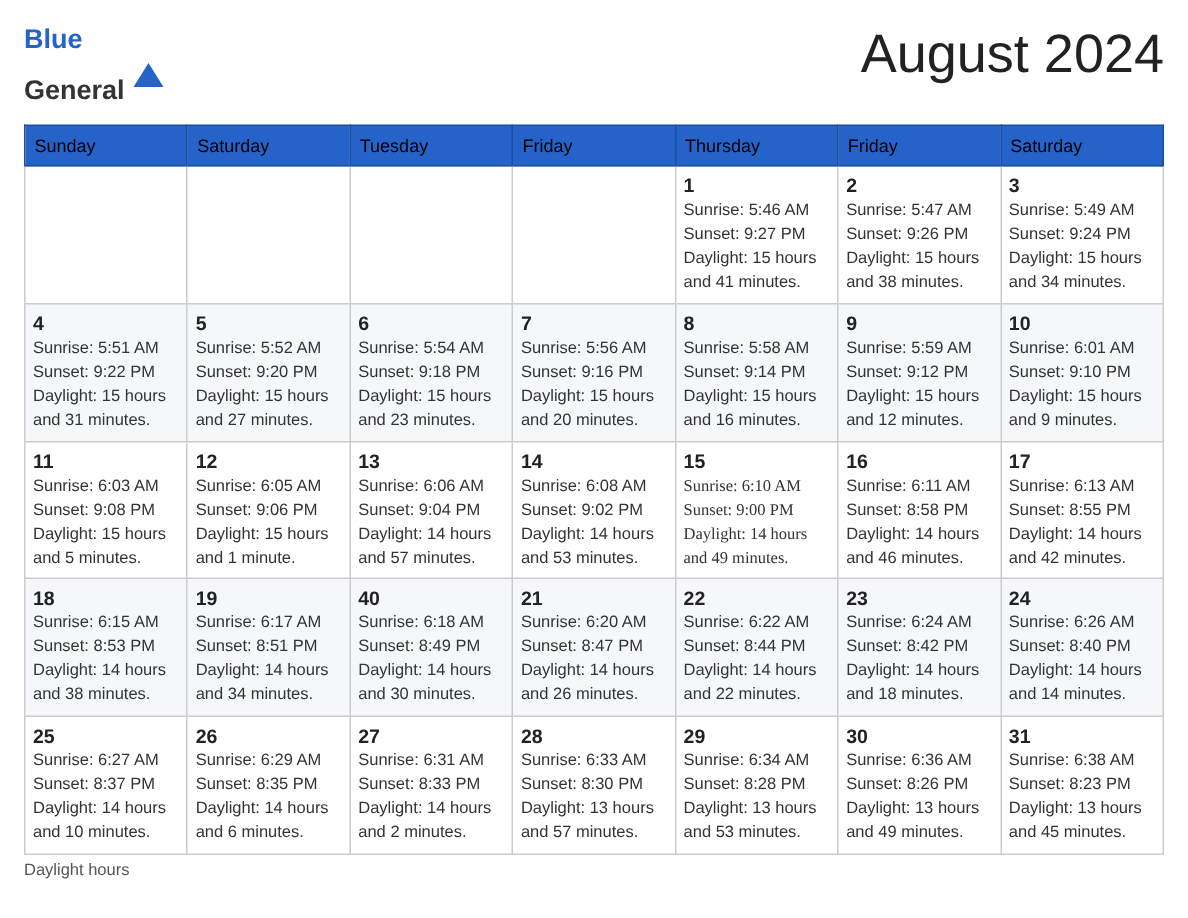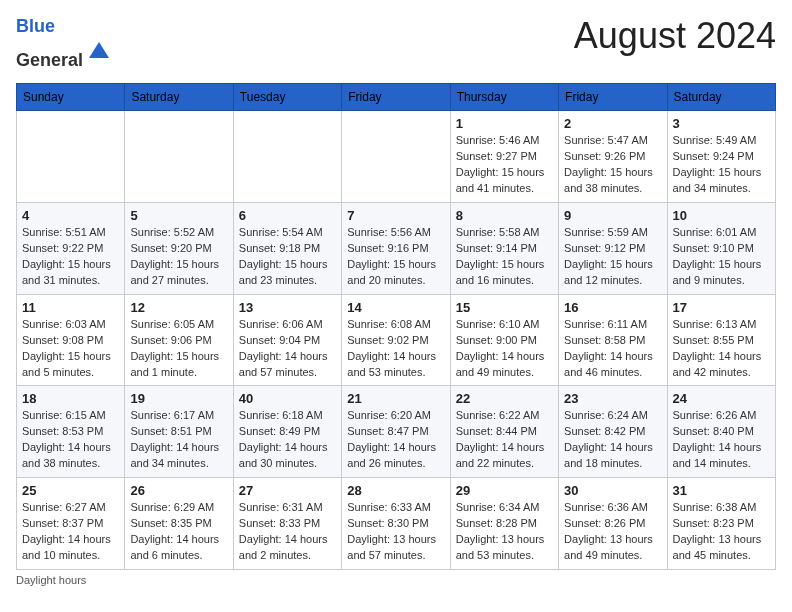--- a/index.html
+++ b/index.html
@@ -226,21 +226,21 @@
         </td>
         <td>
           <div class="day-num">14</div>
           <div class="day-info" style="white-space: pre-line;">Sunrise: 6:08 AM
 Sunset: 9:02 PM
 Daylight: 14 hours
 and 53 minutes.</div>
         </td>
         <td>
           <div class="day-num">15</div>
-          <div class="day-info" style="white-space: pre-line;">Sunrise: 6:10 AM
+          <div class="day-info" style="white-space: pre-line; font-family: Liberation Serif, serif;">Sunrise: 6:10 AM
 Sunset: 9:00 PM
 Daylight: 14 hours
 and 49 minutes.</div>
         </td>
         <td>
           <div class="day-num">16</div>
           <div class="day-info" style="white-space: pre-line;">Sunrise: 6:11 AM
 Sunset: 8:58 PM
 Daylight: 14 hours
 and 46 minutes.</div>

